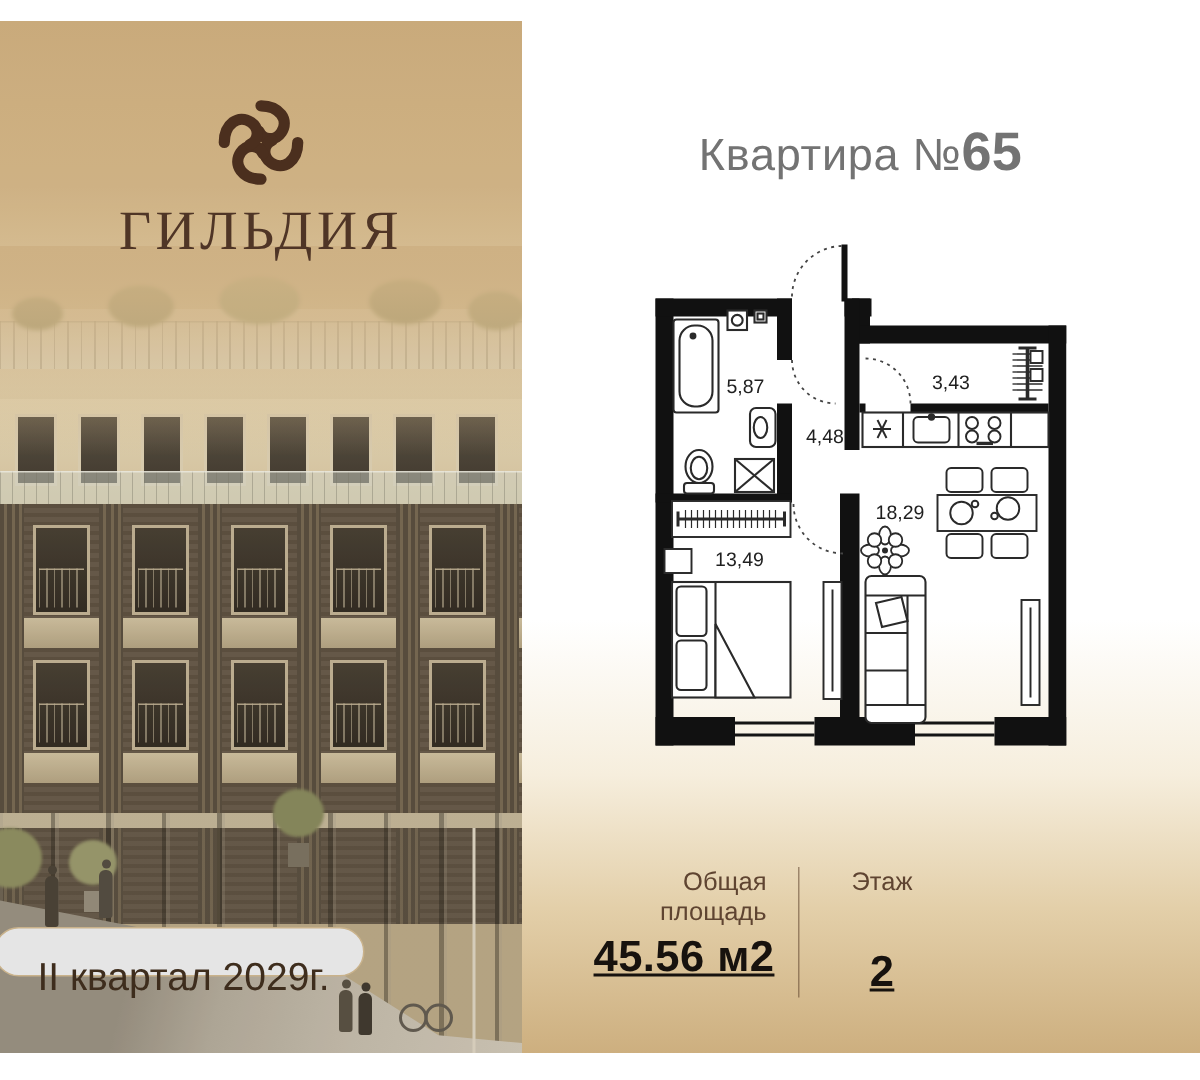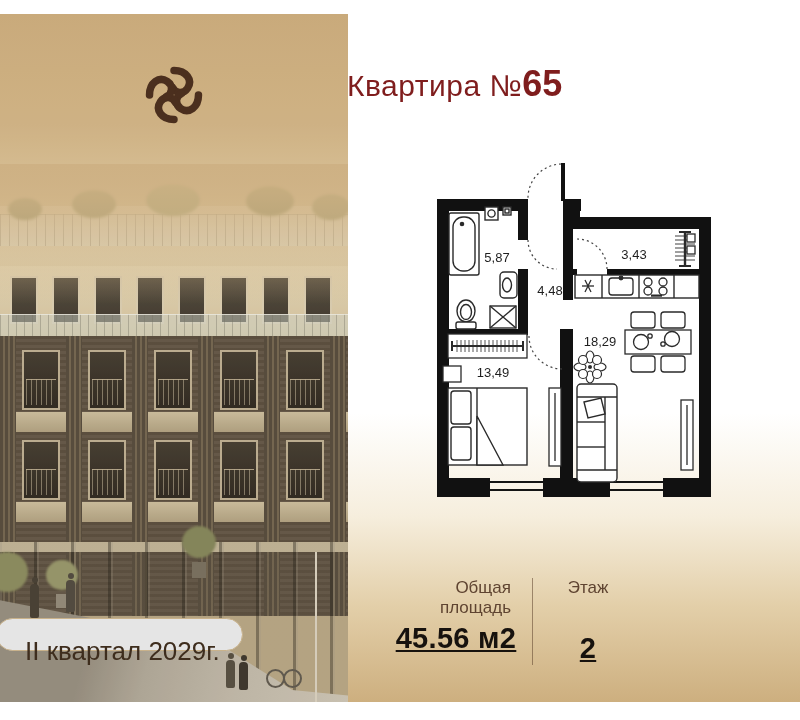--- a/index.html
+++ b/index.html
@@ -88,22 +88,22 @@
   .badge-label { position:relative; z-index:2; height:33px; line-height:33px; padding:0 20px;
                  border-radius:17px; background:linear-gradient(180deg,#f6e7b8,#ddbf88);
                  color:#43301f; font-size:19px; box-shadow:0 1px 2px rgba(60,40,20,.25); white-space:nowrap; }
   .badge-value { position:relative; margin-left:-14px; height:33px; line-height:32px; padding:16px 22px 0 28px;
                  border-radius:17px; background:#e5e5e5; border:1px solid #c9b28b;
                  color:#3e2d1d; font-size:26px; white-space:nowrap; }
 
   
   .panel { position:absolute; left:348px; top:14px; width:452px; height:688px;
            background:linear-gradient(180deg,#ffffff 0%,#ffffff 58%,#f6eedd 73%,#e3cfa9 86%,#cdaf7f 100%); }
-  .apt-title { position:absolute; left:347px; top:63px; width:453px; text-align:left;
-               color:#7f1d1d; font-size:30px; font-weight:500; letter-spacing:.5px; }
+  .apt-title { position:absolute; left:347px; top:80px; width:453px; text-align:center;
+               color:#737373; font-size:30px; font-weight:500; letter-spacing:.5px; }
   .apt-title .num { font-size:36px; font-weight:800; letter-spacing:0; }
 
   .plan { position:absolute; left:435px; top:160px; }
 
   
   .details { position:absolute; left:380px; top:578px; width:400px; display:flex; align-items:stretch; }
   .dcol { display:flex; flex-direction:column; align-items:center; }
   .dc1 { width:152px; } .dc2 { width:111px; border-left:1px solid rgba(95,67,45,.55);gap:10px; }
   .dc3 { width:136px; border-left:1px solid rgba(95,67,45,.55); }
   .dlabel { height:40px; display:flex; align-items:flex-start; justify-content:center; text-align:right;
@@ -179,20 +179,21 @@
     <div class="brand-icon">
       <svg viewBox="0 0 100 100" width="68" height="68">
         <g fill="none" stroke="#4b2f1e" stroke-width="11" stroke-linecap="round">
           <path d="M50 14 C68 14 78 28 70 40 C64 49 52 48 48 39"></path>
           <path d="M50 14 C68 14 78 28 70 40 C64 49 52 48 48 39" transform="rotate(90 50 50)"></path>
           <path d="M50 14 C68 14 78 28 70 40 C64 49 52 48 48 39" transform="rotate(180 50 50)"></path>
           <path d="M50 14 C68 14 78 28 70 40 C64 49 52 48 48 39" transform="rotate(270 50 50)"></path>
         </g>
       </svg>
     </div>
+    <div class="brand-name">ГИЛЬДИЯ</div>
   </div>
 
   <div class="badge">
     <div class="badge-value">II квартал 2029г.</div>
   </div>
 
   <div class="panel"></div>
 
   <div class="apt-title"><span>Квартира №</span><span class="num">65</span></div>
 

